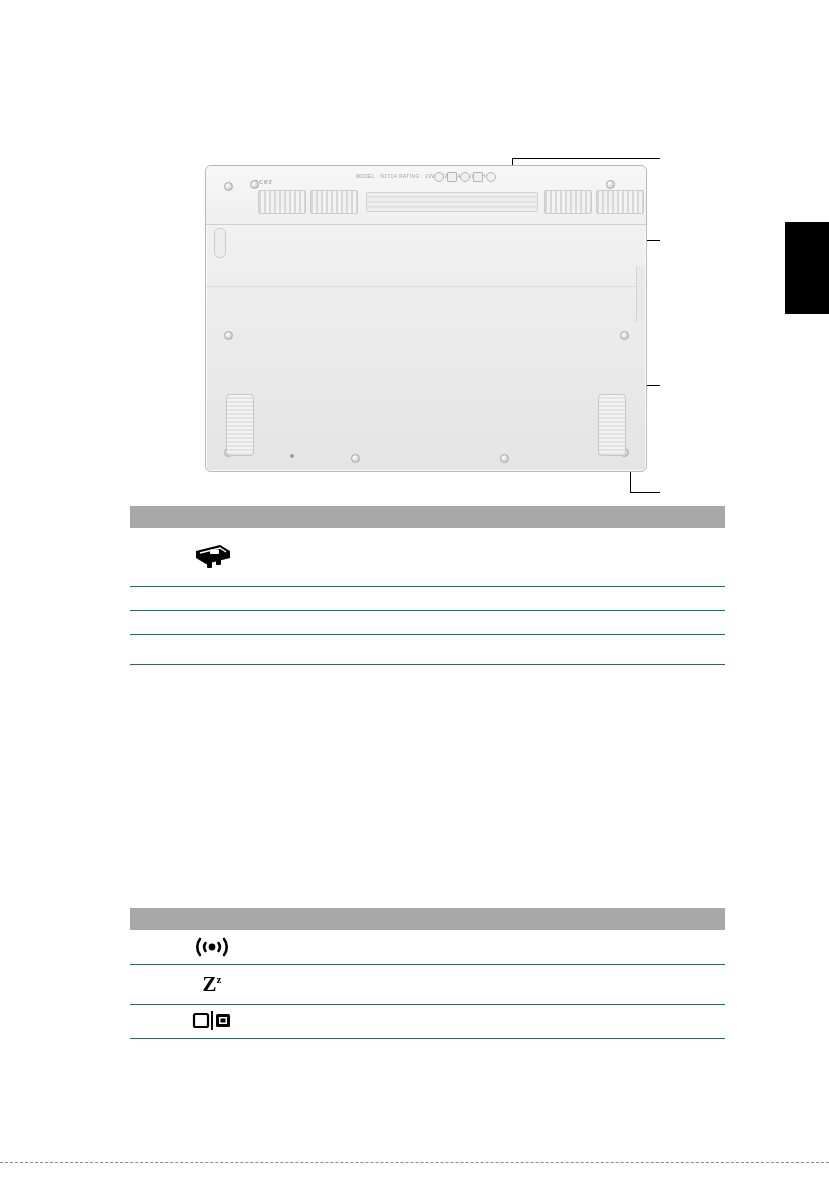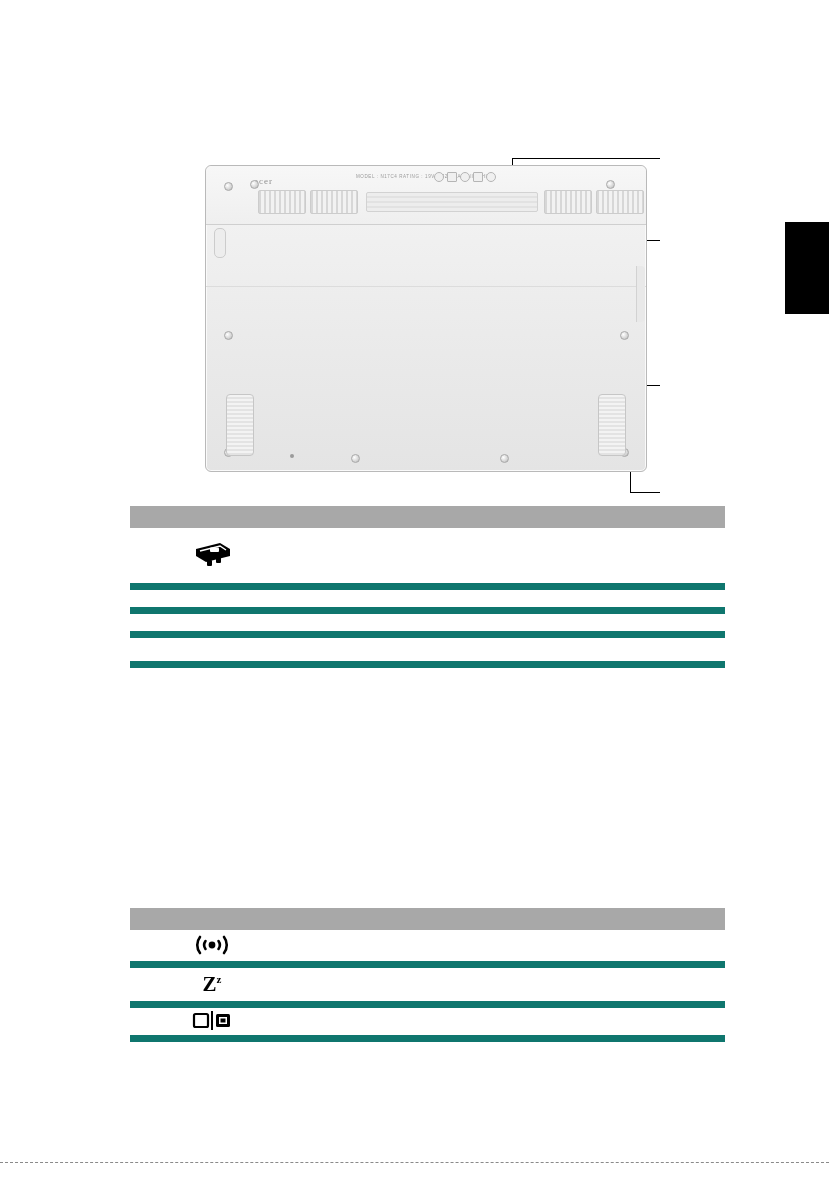--- a/index.html
+++ b/index.html
@@ -228,21 +228,21 @@
     border-collapse: collapse;
   }
   .table-head-row {
     background: #a8a8a8;
     height: 22px;
   }
   .table-head-row td {
     border: none;
   }
   .trow {
-    border-bottom: 7px solid #0f766e;
+    border-bottom: 1px solid #0f766e;
   }
   .table td {
     vertical-align: middle;
     font-size: 11px;
     padding: 0;
   }
   .col-no   { width: 36px; }
   .col-icon { width: 92px; text-align: center; }
   .col-item { width: 150px; }
   .col-desc { }

